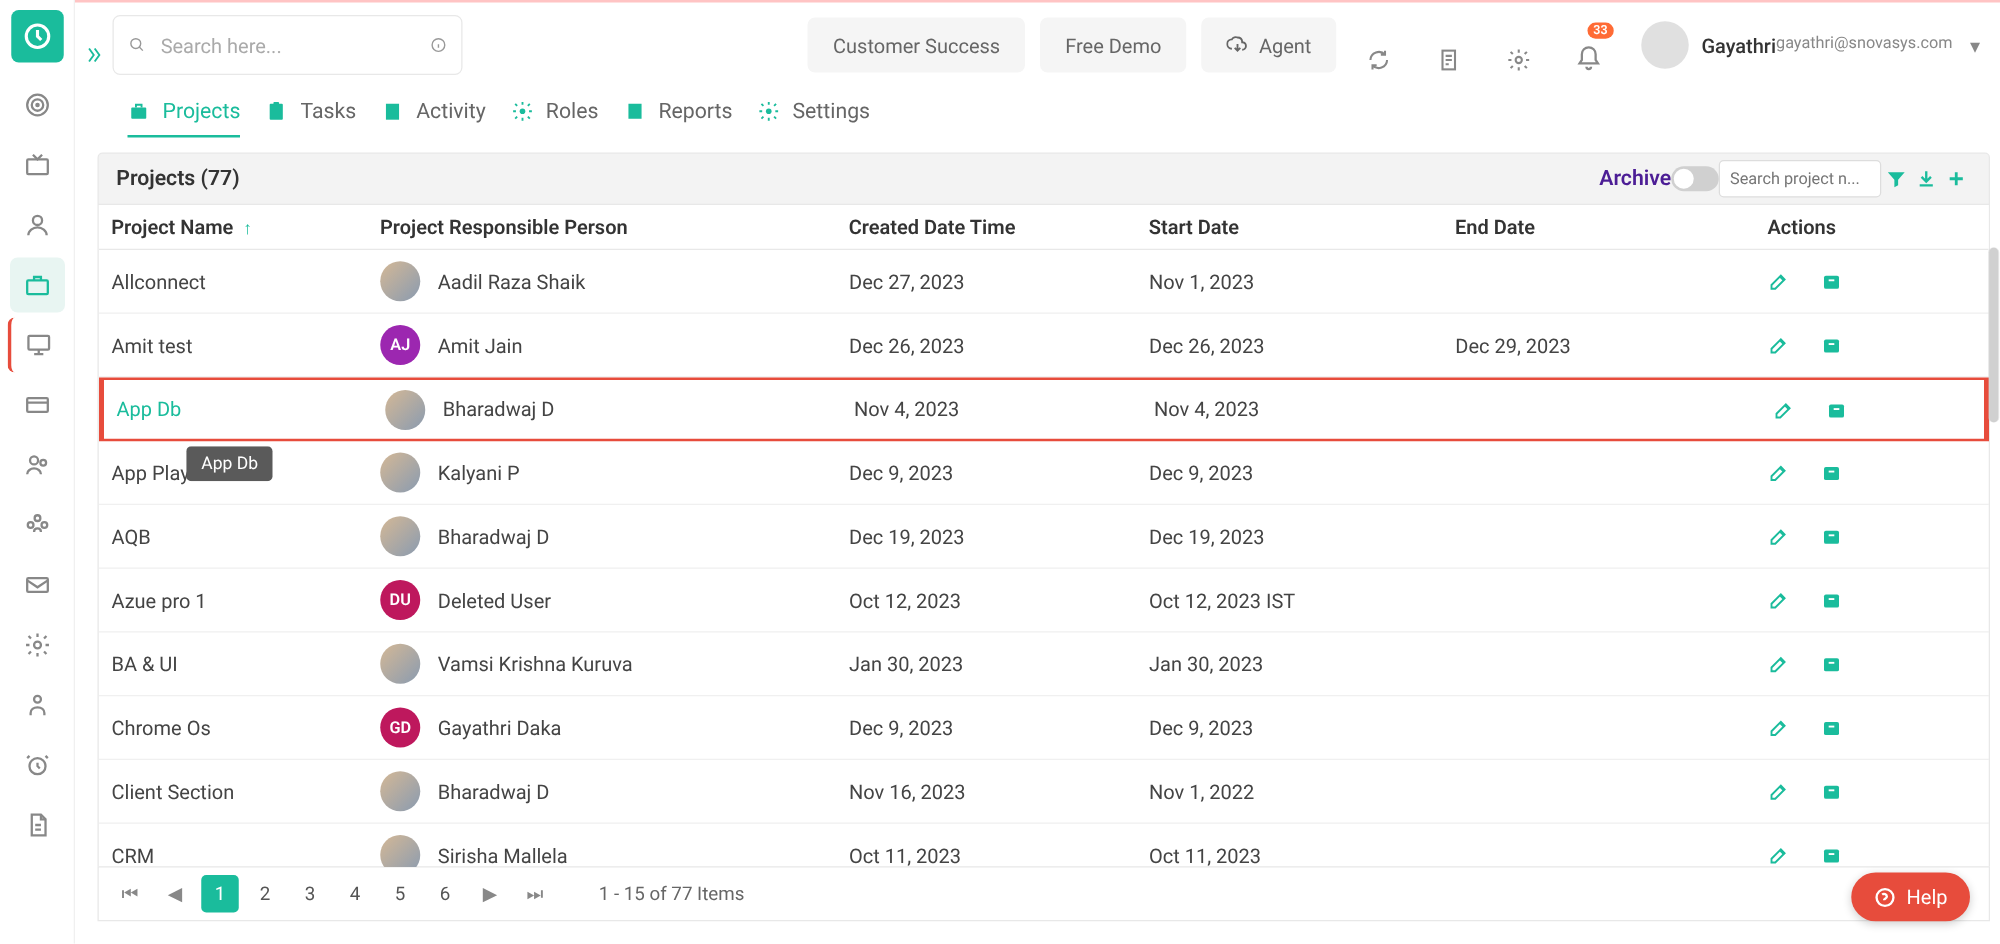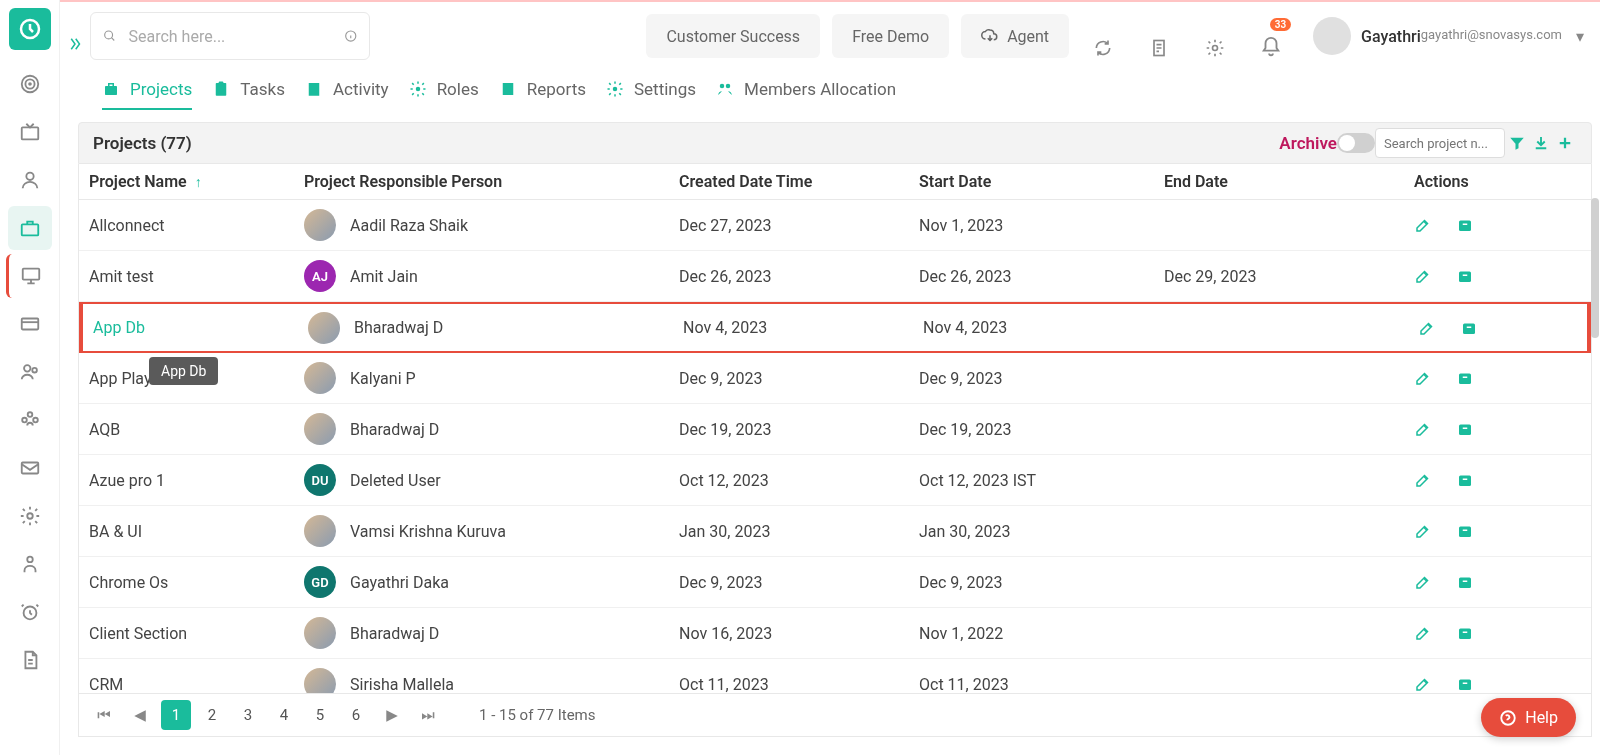--- a/index.html
+++ b/index.html
@@ -26,21 +26,21 @@
 .user-name{font-size:16px;color:#333;font-weight:500}
 .user-email{font-size:13px;color:#888}
 .user-caret{color:#888;margin-left:4px}
 .tabs{position:absolute;left:102px;right:8px;top:70px;height:40px;display:flex;align-items:flex-start;gap:20px;border-bottom:1px solid transparent}
 .tab{display:flex;align-items:center;gap:10px;color:#666;font-size:17px;cursor:pointer;height:40px;border-bottom:2px solid transparent}
 .tab.active{color:#1abc9c;border-bottom-color:#1abc9c}
 .tab-icon{color:#1abc9c}
 .panel-header{position:absolute;left:78px;right:8px;top:122px;height:42px;background:#f3f3f3;border:1px solid #e8e8e8;border-radius:4px 4px 0 0;display:flex;align-items:center;padding:0 14px;}
 .panel-title{font-size:17px;font-weight:600;color:#333}
 .panel-spacer{flex:1}
-.archive-label{font-size:17px;font-weight:600;color:#be185d}
+.archive-label{font-size:17px;font-weight:600;color:#4c1d95}
 .toggle{width:38px;height:20px;background:#d0d0d0;border-radius:10px;position:relative;cursor:pointer}
 .toggle::after{content:"";position:absolute;left:2px;top:2px;width:16px;height:16px;background:#fff;border-radius:50%}
 .mini-search{height:30px;width:130px;border:1px solid #ddd;border-radius:4px;padding:0 8px;font-size:13px;outline:none}
 .panel-icon{color:#1abc9c;cursor:pointer;display:flex;align-items:center;justify-content:center;width:24px}
 .table{position:absolute;left:78px;right:8px;top:164px;bottom:62px;border-left:1px solid #e8e8e8;border-right:1px solid #e8e8e8;overflow:hidden}
 .thead{height:36px;display:flex;align-items:center;border-bottom:1px solid #e8e8e8;font-size:16px;font-weight:600;color:#333;background:#fff}
 .th,.td{padding:0 10px}
 .c-name{width:215px}
 .c-person{width:375px}
 .c-created{width:240px}
@@ -49,21 +49,21 @@
 .c-actions{flex:1}
 .sort-arrow{color:#1abc9c;font-size:14px;margin-left:8px}
 .tbody{position:absolute;top:36px;left:0;right:0;bottom:0;overflow-y:auto}
 .row{height:51px;display:flex;align-items:center;border-bottom:1px solid #f0f0f0;font-size:16px;color:#444}
 .row.highlighted{border:2.5px solid #e74c3c;border-left-width:4px;border-right-width:4px}
 .row.hover-row .c-name-text{color:#1abc9c}
 .person-cell{display:flex;align-items:center;gap:14px}
 .avatar{width:32px;height:32px;border-radius:50%;display:flex;align-items:center;justify-content:center;color:#fff;font-size:13px;font-weight:600}
 .av-img{background:linear-gradient(135deg,#d4b896,#8a9bb0)}
 .av-pink{background:#9c27b0}
-.av-orange{background:#0f766e}
+.av-orange{background:#be185d}
 .actions-cell{display:flex;gap:24px;align-items:center}
 .act-icon{color:#1abc9c;cursor:pointer}
 .tooltip{position:absolute;left:149px;top:357px;background:#5a5a5a;color:#fff;font-size:14px;padding:6px 12px;border-radius:4px;z-index:10}
 .pagination{position:absolute;left:78px;right:8px;bottom:18px;height:44px;border:1px solid #e8e8e8;display:flex;align-items:center;padding:0 10px;gap:6px;font-size:15px;color:#555}
 .pg-btn{width:30px;height:30px;display:flex;align-items:center;justify-content:center;cursor:pointer;border-radius:4px;color:#888}
 .pg-num{width:30px;height:30px;display:flex;align-items:center;justify-content:center;cursor:pointer;border-radius:4px}
 .pg-num.active{background:#1abc9c;color:#fff}
 .pg-info{margin-left:30px;color:#666}
 .help-btn{position:fixed;bottom:18px;right:24px;background:#e74c3c;color:#fff;padding:10px 18px;border-radius:24px;display:flex;align-items:center;gap:8px;font-size:16px;cursor:pointer;box-shadow:0 2px 8px rgba(0,0,0,.2)}
 svg{display:block}
@@ -272,30 +272,20 @@
     </div>
   <div class="tab">
       <span class="tab-icon">
         <svg width="18" height="18" viewBox="0 0 24 24" fill="currentColor">
           <circle cx="12" cy="12" r="3"></circle>
           <path d="M12 2v3M12 19v3M4.2 4.2l2.1 2.1M17.7 17.7l2.1 2.1M2 12h3M19 12h3M4.2 19.8l2.1-2.1M17.7 6.3l2.1-2.1" stroke="currentColor" stroke-width="2" fill="none"></path>
         </svg>
       </span>
       <span>Settings</span>
     </div>
-  <div class="tab">
-      <span class="tab-icon">
-        <svg width="18" height="18" viewBox="0 0 24 24" fill="currentColor">
-          <circle cx="8" cy="8" r="3"></circle>
-          <circle cx="16" cy="8" r="3"></circle>
-          <path d="M3 20c0-3 2-5 5-5M21 20c0-3-2-5-5-5"></path>
-        </svg>
-      </span>
-      <span>Members Allocation</span>
-    </div>
 </div>
 
 <div class="panel-header">
   <span class="panel-title">Projects (77)</span>
   <div class="panel-spacer"></div>
   <span class="archive-label">Archive</span>
   <div class="toggle"></div>
   <input class="mini-search" placeholder="Search project n..." style="">
   <div class="panel-icon">
       <svg width="18" height="18" viewBox="0 0 24 24" fill="currentColor">

